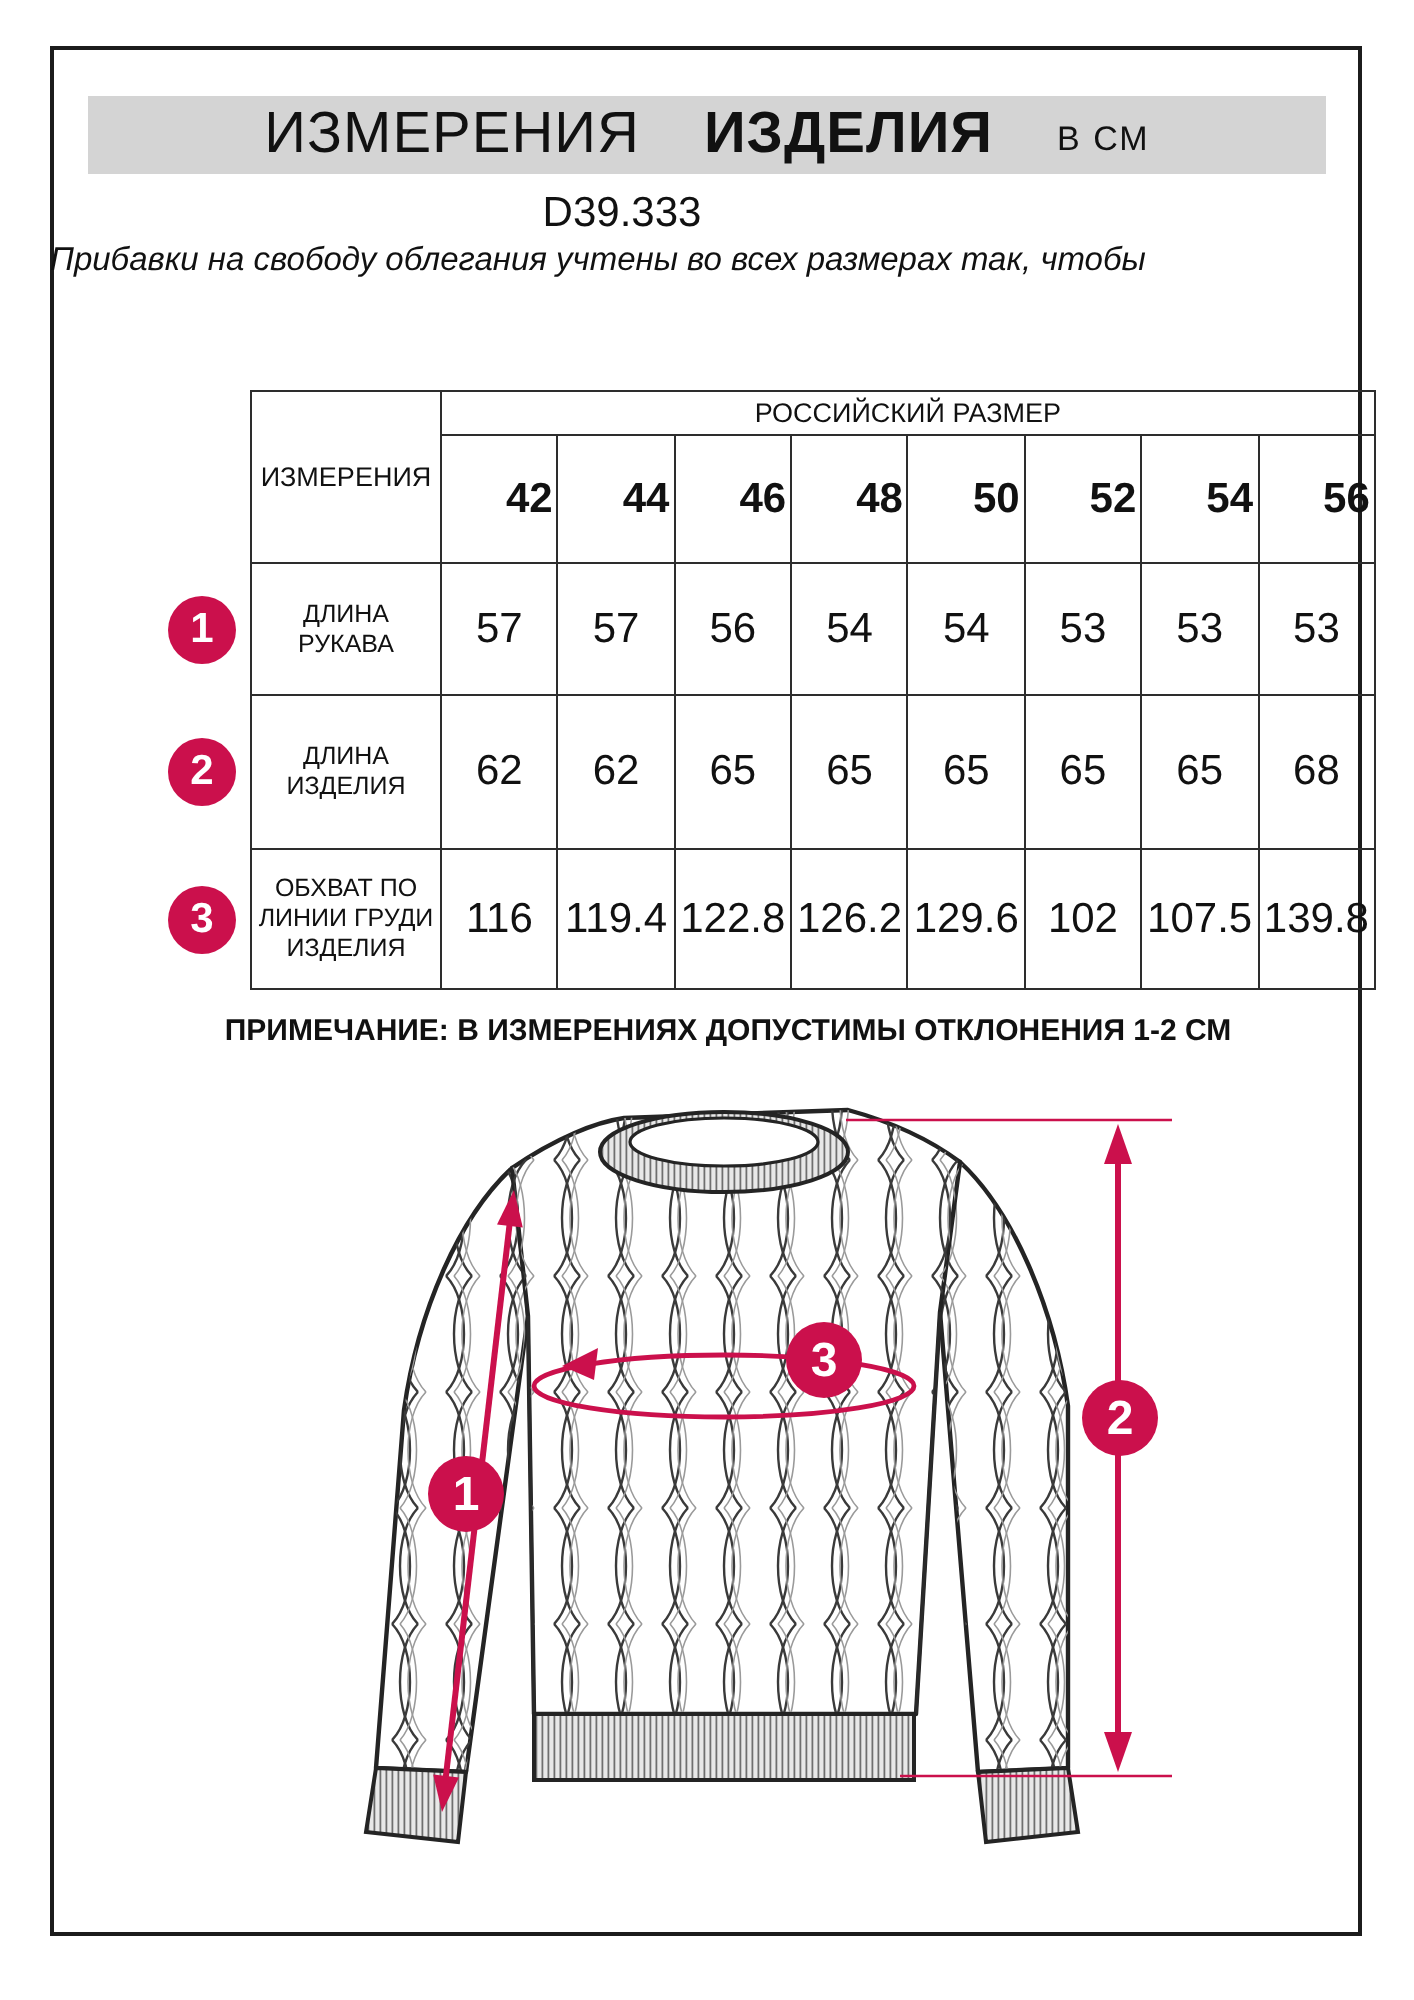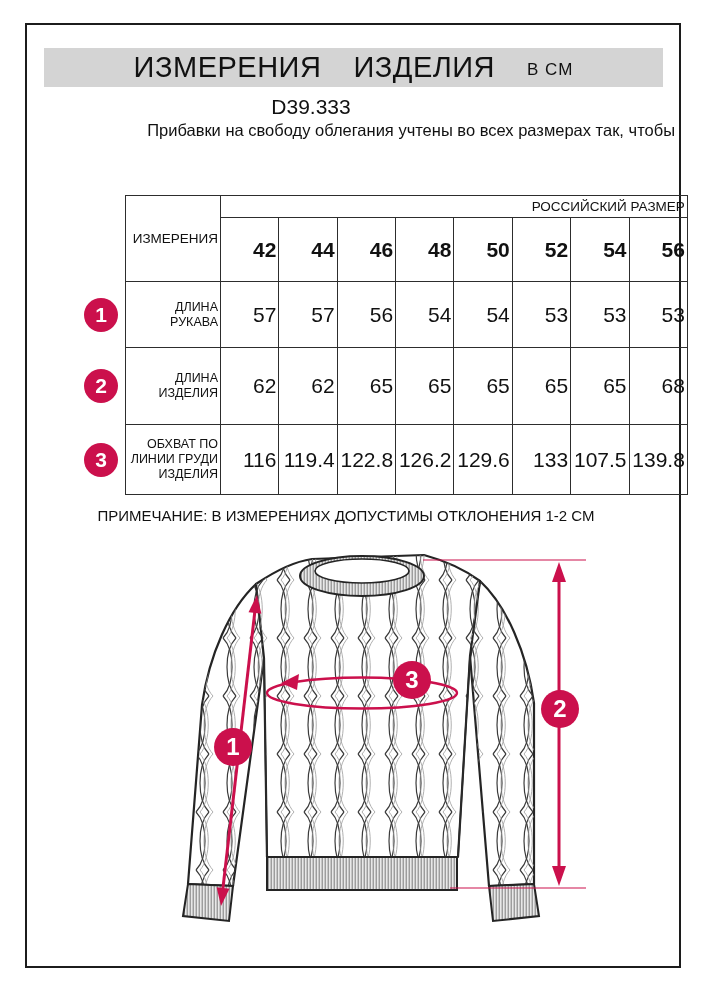--- a/index.html
+++ b/index.html
@@ -10,52 +10,52 @@
   }
   .abs{position:absolute;}
   
   .frame{left:25px;top:23px;width:656px;height:945px;border:2px solid #1c1c1c;box-sizing:border-box;}
   
   .titlebar{
     left:44px;top:48px;width:619px;height:39px;background:#d4d4d4;
     display:flex;align-items:center;justify-content:center;gap:32px;
   }
   .title-main{font-size:29px;font-weight:400;letter-spacing:.5px;}
-  .title-strong{font-size:29px;font-weight:400;letter-spacing:.5px;}
+  .title-strong{font-size:29px;font-weight:700;letter-spacing:.5px;}
   .title-unit{font-size:17px;font-weight:400;letter-spacing:1px;padding-top:4px;}
   
   .code{left:25px;top:95px;width:572px;text-align:center;font-size:21px;}
-  .desc{left:25px;top:121px;width:650px;text-align:right;font-size:16.5px;line-height:19px;}
+  .desc{left:25px;top:121px;width:650px;text-align:left;font-size:16.5px;line-height:19px;font-style:italic;}
   
   table.size-table{
     left:125px;top:195px;position:absolute;border-collapse:collapse;table-layout:fixed;
     border:1.5px solid #1c1c1c;
   }
   table.size-table td{
-    border:1px solid #2d2d2d;text-align:right;vertical-align:middle;padding:0 2px;box-sizing:border-box;
+    border:1px solid #2d2d2d;text-align:center;vertical-align:middle;padding:0 2px;box-sizing:border-box;
   }
   col.c-label{width:95px;}
   col.c-size{width:50px;}
   tr.tr-group td{height:22px;font-size:13.5px;}
   tr.tr-sizes td{height:64px;font-size:21px;font-weight:700;padding-left:32px;}
   td.corner{font-size:13.5px;}
   tr.tr-r1 td{height:66px;}
   tr.tr-r2 td{height:77px;}
   tr.tr-r3 td{height:70px;}
   td.rowlabel{font-size:12.5px;line-height:15px;}
   td.val{font-size:21px;}
   
   .badge{
     width:34px;height:34px;border-radius:50%;background:#cb104c;color:#fff;
     display:flex;align-items:center;justify-content:center;
     font-size:21px;font-weight:700;left:84px;
   }
   .badge-1{top:298px;} .badge-2{top:369px;} .badge-3{top:443px;}
   
-  .note{left:18px;top:507px;width:656px;text-align:center;font-size:15px;font-weight:400;}
+  .note{left:36px;top:507px;width:656px;text-align:center;font-size:15px;font-weight:700;}
   
   svg.diagram{left:0;top:0;position:absolute;pointer-events:none;}
   svg .badge-txt{fill:#fff;font-family:"Liberation Sans",sans-serif;font-size:24px;font-weight:700;text-anchor:middle;}
 </style>
 </head>
 <body>
 
 <div class="abs frame"></div>
 
 <div class="abs titlebar">
@@ -118,21 +118,21 @@
     <td class="val">65</td>
     <td class="val">68</td>
   </tr>
   <tr class="tr-r3">
     <td class="rowlabel">ОБХВАТ ПО ЛИНИИ ГРУДИ ИЗДЕЛИЯ</td>
     <td class="val">116</td>
     <td class="val">119.4</td>
     <td class="val">122.8</td>
     <td class="val">126.2</td>
     <td class="val">129.6</td>
-    <td class="val">133</td>
+    <td class="val">102</td>
     <td class="val">107.5</td>
     <td class="val">139.8</td>
   </tr>
 </tbody>
   </table>
 
 <div class="abs badge badge-1">1</div>
 <div class="abs badge badge-2">2</div>
 <div class="abs badge badge-3">3</div>
 

